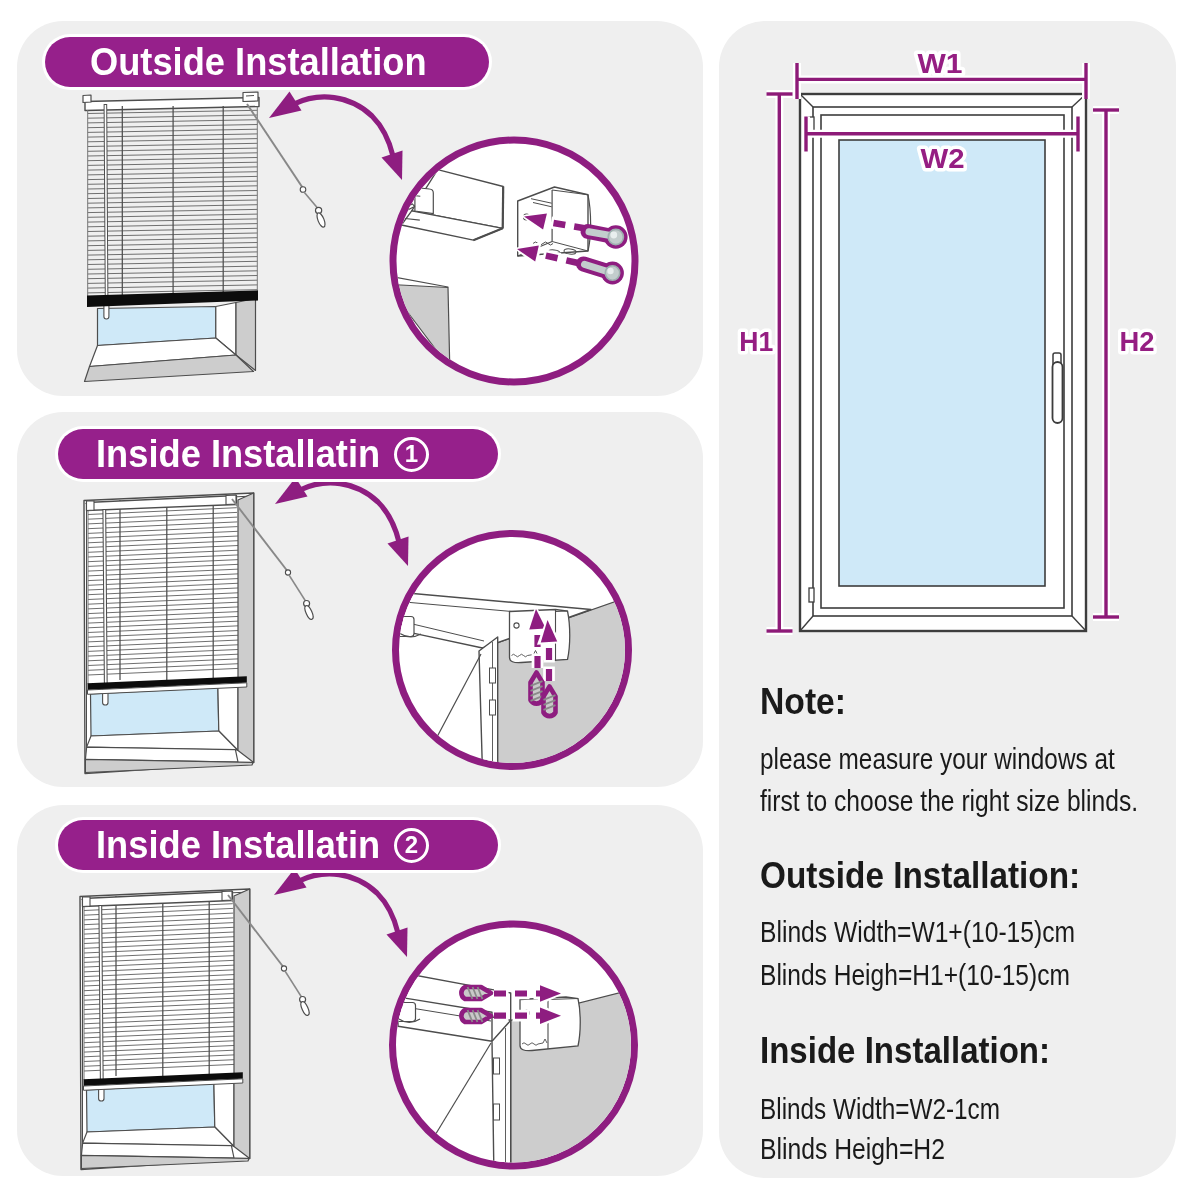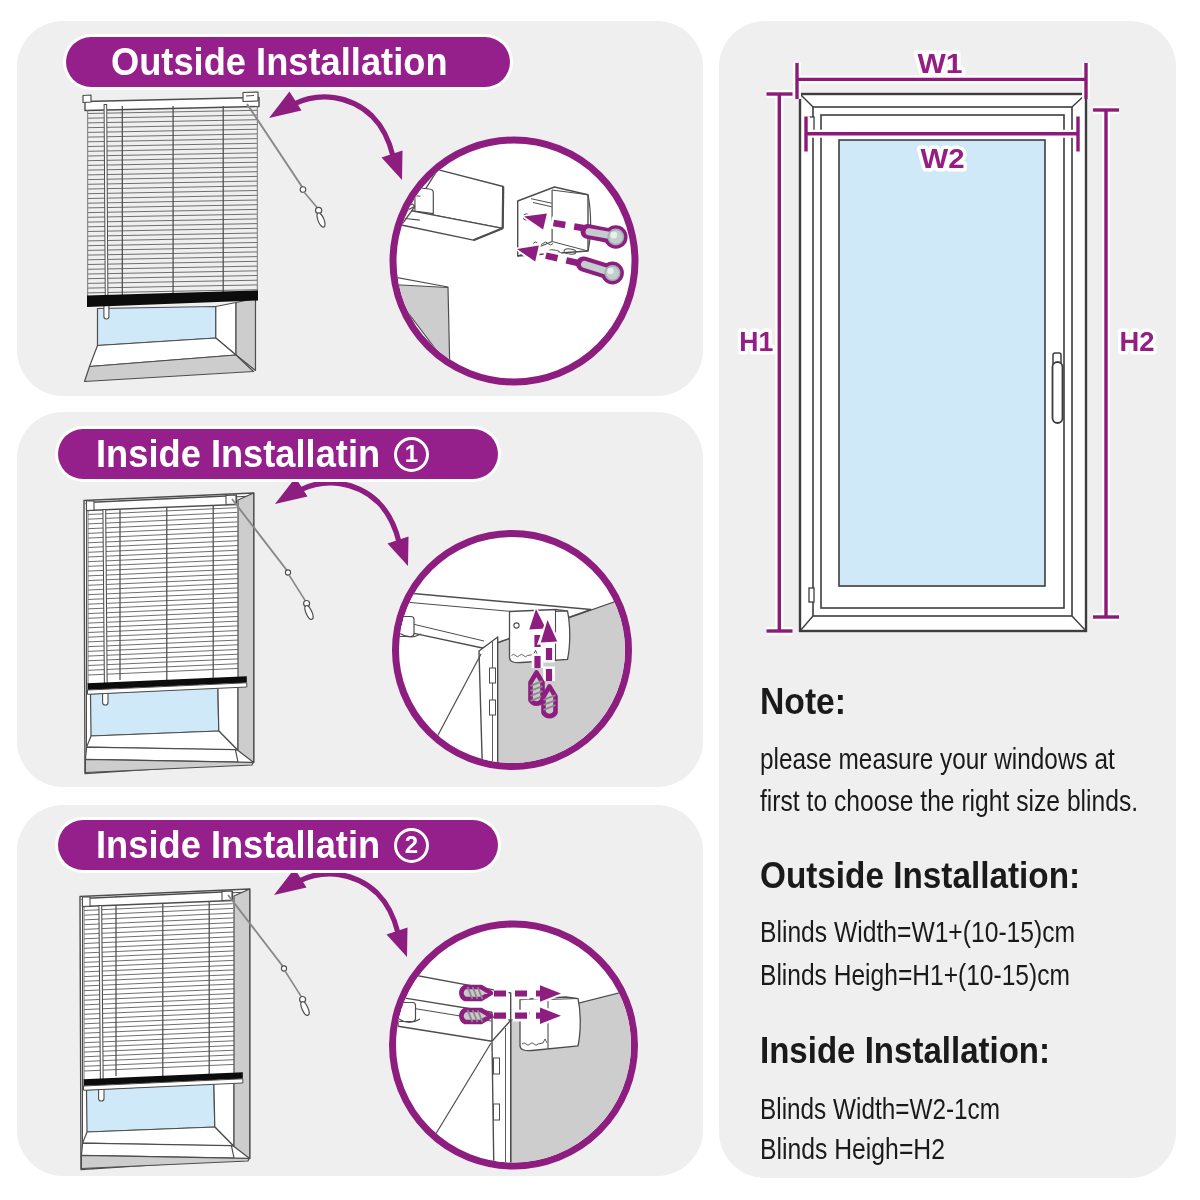--- a/index.html
+++ b/index.html
@@ -330,21 +330,21 @@
 <line x1="1106" y1="110" x2="1106" y2="617" stroke="#8d1a78" stroke-width="3.4" stroke-linecap="butt"></line>
 <line x1="1093" y1="110" x2="1119" y2="110" stroke="#8d1a78" stroke-width="3.4" stroke-linecap="butt"></line>
 <line x1="1093" y1="617" x2="1119" y2="617" stroke="#8d1a78" stroke-width="3.4" stroke-linecap="butt"></line>
 <text x="939.9" y="72.5" font-family="Liberation Sans,sans-serif" font-size="28.5" font-weight="bold" fill="#951e82" text-anchor="middle" textLength="45" lengthAdjust="spacingAndGlyphs" stroke="#fff" stroke-width="7" paint-order="stroke" stroke-linejoin="round">W1</text>
 <text x="942.5" y="168" font-family="Liberation Sans,sans-serif" font-size="28.5" font-weight="bold" fill="#951e82" text-anchor="middle" textLength="44" lengthAdjust="spacingAndGlyphs" stroke="#fff" stroke-width="7" paint-order="stroke" stroke-linejoin="round">W2</text>
 <text x="756.2" y="350.5" font-family="Liberation Sans,sans-serif" font-size="28.5" font-weight="bold" fill="#951e82" text-anchor="middle" textLength="34" lengthAdjust="spacingAndGlyphs" stroke="#fff" stroke-width="7" paint-order="stroke" stroke-linejoin="round">H1</text>
 <text x="1137" y="350.5" font-family="Liberation Sans,sans-serif" font-size="28.5" font-weight="bold" fill="#951e82" text-anchor="middle" textLength="35" lengthAdjust="spacingAndGlyphs" stroke="#fff" stroke-width="7" paint-order="stroke" stroke-linejoin="round">H2</text>
     </g>
 </svg>
 
-<div class="pill" style="left:66px;top:36.5px;"><span class="pt" style="margin-left:45px;transform:scaleX(0.93)">Outside Installation</span></div>
+<div class="pill" style="left:45px;top:36.5px;"><span class="pt" style="margin-left:45px;transform:scaleX(0.93)">Outside Installation</span></div>
 <div class="pill" style="left:58px;top:429px;width:440px;"><span class="pt" style="margin-left:38px;transform:scaleX(0.93)">Inside Installatin</span><span class="num" style="left:336px;">1</span></div>
 <div class="pill" style="left:58px;top:820px;width:440px;"><span class="pt" style="margin-left:38px;transform:scaleX(0.93)">Inside Installatin</span><span class="num" style="left:336px;">2</span></div>
 
 <div class="txt" style="left:760px;top:681px;font-size:37px;font-weight:bold;transform:scaleX(0.91)">Note:</div>
 <div class="txt" style="left:760px;top:743px;font-size:29px;transform:scaleX(0.84)">please measure your windows at</div>
 <div class="txt" style="left:760px;top:784.5px;font-size:29px;transform:scaleX(0.85)">first to choose the right size blinds.</div>
 <div class="txt" style="left:760px;top:855px;font-size:37px;font-weight:bold;transform:scaleX(0.90)">Outside Installation:</div>
 <div class="txt" style="left:760px;top:915.5px;font-size:29px;transform:scaleX(0.85)">Blinds Width=W1+(10-15)cm</div>
 <div class="txt" style="left:760px;top:959px;font-size:29px;transform:scaleX(0.847)">Blinds Heigh=H1+(10-15)cm</div>
 <div class="txt" style="left:760px;top:1030px;font-size:37px;font-weight:bold;transform:scaleX(0.893)">Inside Installation:</div>

